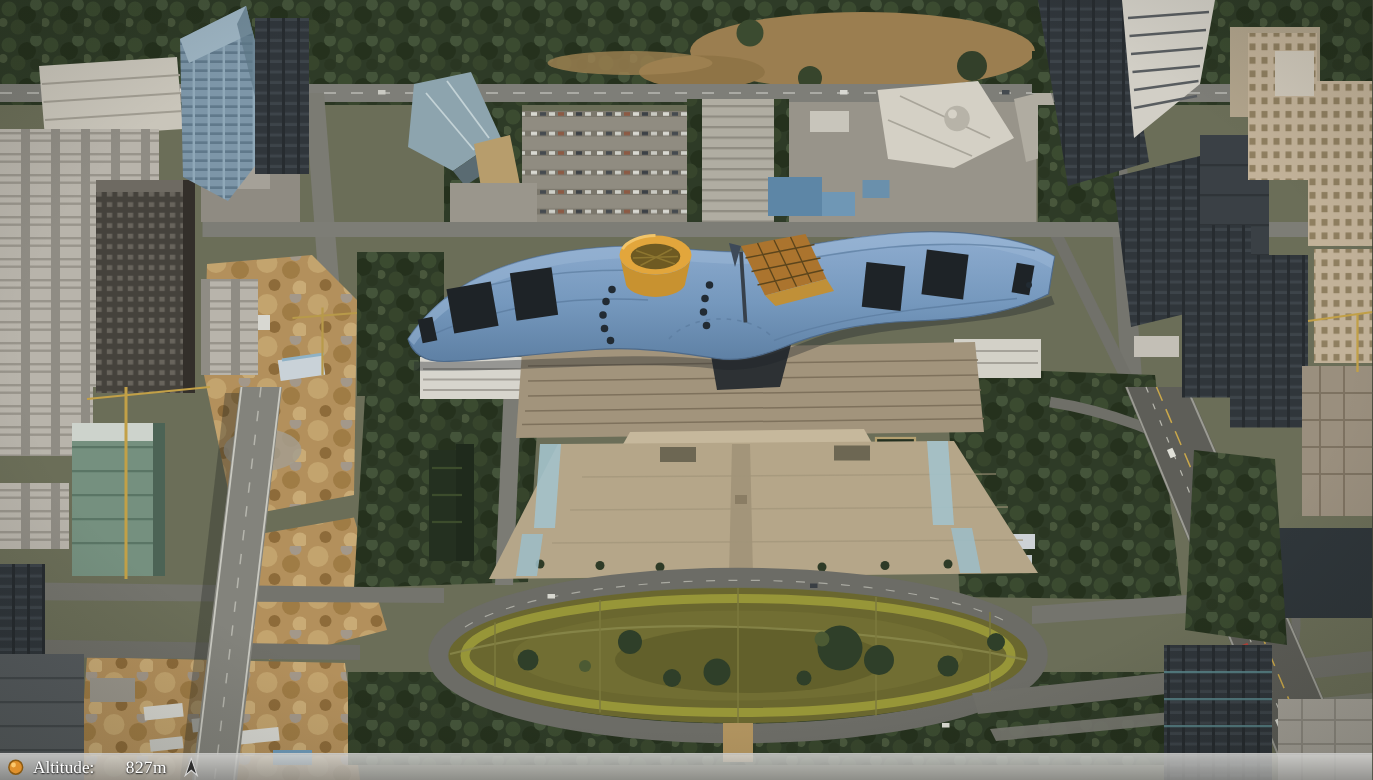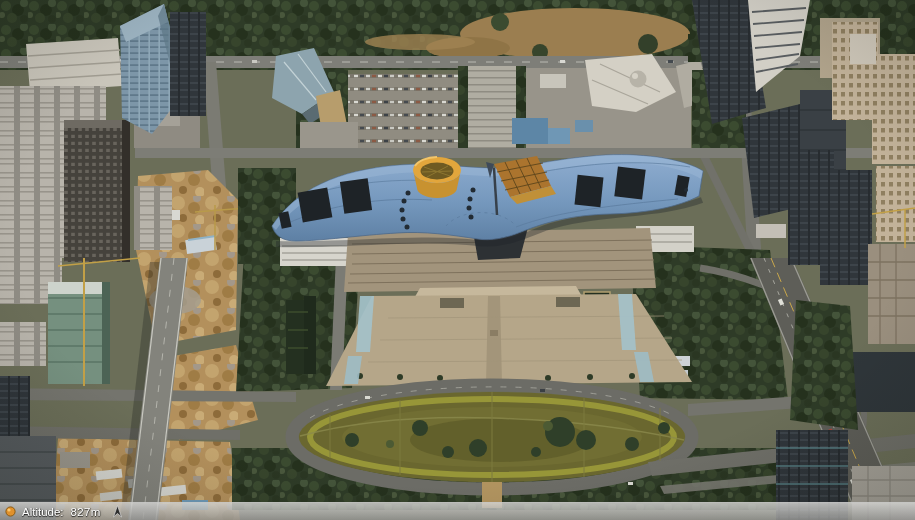--- a/index.html
+++ b/index.html
@@ -1,26 +1,26 @@
 <!DOCTYPE html>
 <html><head>
 <meta charset="utf-8">
 <style>
   html,body{margin:0;padding:0;background:#1d1f1a;}
   .viewport{position:relative;width:915px;height:520px;overflow:hidden;
-    font-family:Liberation Sans, sans-serif;background:#6b6e58;}
+    font-family:Liberation Serif, serif;background:#6b6e58;}
   .viewport svg.scene{display:block;}
   .status-bar{position:absolute;left:0;right:0;bottom:0;height:18px;
     display:flex;align-items:center;gap:6px;padding:0 5px;box-sizing:border-box;
     background:linear-gradient(180deg,rgba(212,212,210,.82),rgba(150,150,148,.82));
     border-top:1px solid rgba(255,255,255,.45);
     font-size:11.5px;color:#fff;
     text-shadow:0 1px 1px rgba(0,0,0,.8),1px 0 1px rgba(0,0,0,.45);}
   .status-bar .icon-wrap{display:flex;align-items:center;}
-  .status-bar .alt-value{margin-left:1px;letter-spacing:.3px;}
+  .status-bar .alt-value{margin-left:15px;letter-spacing:.3px;}
   .north-svg{margin-left:5px;}
 </style>
 </head>
 <body>
 
 <div class="viewport">
 
 <svg class="scene" width="915" height="520" viewBox="0 0 915 520">
   <defs>
     <pattern id="pt-trees" width="28" height="24" patternUnits="userSpaceOnUse">

